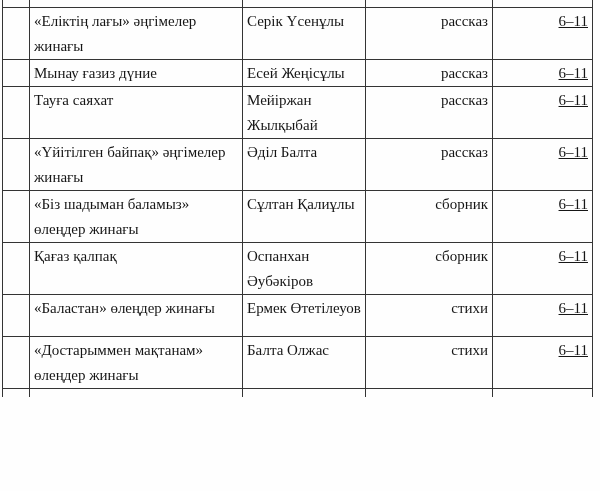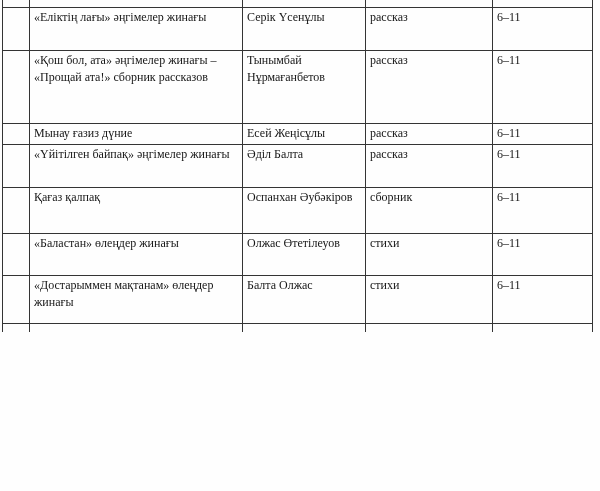--- a/index.html
+++ b/index.html
@@ -18,31 +18,31 @@
   }
   table.doc-table {
     border-collapse: collapse;
     table-layout: fixed;
     margin-left: 2px;
     width: 590px;
   }
   table.doc-table td {
     border: 1px solid #343434;
     vertical-align: top;
-    font-size: 12px;
-    line-height: 17px;
+    font-size: 15px;
+    line-height: 25px;
     padding: 1px 4px 0 4px;
     overflow: hidden;
     word-wrap: break-word;
   }
   td.c-num   { padding: 1px 2px 0 2px; }
   td.c-title { padding: 1px 6px 0 8px; }
   td.c-author{ padding: 1px 4px 0 5px; margin-left: 29px; }
-  td.c-genre { text-align: left; }
-  td.c-age   { text-align: left; }
+  td.c-genre { text-align: right; }
+  td.c-age   { text-align: right; text-decoration: underline; }
   tr.partial-top td { border-top: none; }
   tr.partial-bottom td { border-bottom: none; }
 </style>
 </head>
 <body>
 
 <div class="page">
   <table class="doc-table">
     <colgroup>
       <col style="width:27px">
@@ -62,58 +62,65 @@
 
   <tr style="height: 43px;">
     <td class="c-num"></td>
     <td class="c-title">«Еліктің лағы» әңгімелер жинағы</td>
     <td class="c-author">Серік Үсенұлы</td>
     <td class="c-genre">рассказ</td>
     <td class="c-age">6–11</td>
   </tr>
 
 
-  <tr style="height: 73px;">
-    <td class="c-num"></td>
-    <td class="c-title">«Қош бол, ата» әңгімелер жинағы – «Прощай ата!» сборник рассказов</td>
-    <td class="c-author">Тынымбай Нұрмағанбетов</td>
-    <td class="c-genre">рассказ</td>
-    <td class="c-age">6–11</td>
-  </tr>
 
   <tr style="height: 21px;">
     <td class="c-num"></td>
     <td class="c-title">Мынау ғазиз дүние</td>
     <td class="c-author">Есей Жеңісұлы</td>
     <td class="c-genre">рассказ</td>
     <td class="c-age">6–11</td>
   </tr>
 
+  <tr style="height: 43px;">
+    <td class="c-num"></td>
+    <td class="c-title">Тауға саяхат</td>
+    <td class="c-author">Мейіржан Жылқыбай</td>
+    <td class="c-genre">рассказ</td>
+    <td class="c-age">6–11</td>
+  </tr>
 
   <tr style="height: 43px;">
     <td class="c-num"></td>
     <td class="c-title">«Үйітілген байпақ» әңгімелер жинағы</td>
     <td class="c-author">Әділ Балта</td>
     <td class="c-genre">рассказ</td>
     <td class="c-age">6–11</td>
   </tr>
 
+  <tr style="height: 48px;">
+    <td class="c-num"></td>
+    <td class="c-title">«Біз шадыман баламыз» өлеңдер жинағы</td>
+    <td class="c-author">Сұлтан Қалиұлы</td>
+    <td class="c-genre">сборник</td>
+    <td class="c-age">6–11</td>
+  </tr>
 
   <tr style="height: 46px;">
     <td class="c-num"></td>
     <td class="c-title">Қағаз қалпақ</td>
     <td class="c-author">Оспанхан Әубәкіров</td>
     <td class="c-genre">сборник</td>
     <td class="c-age">6–11</td>
   </tr>
 
   <tr style="height: 42px; padding-left: 43px;">
     <td class="c-num"></td>
     <td class="c-title">«Баластан» өлеңдер жинағы</td>
-    <td class="c-author">Олжас Өтетілеуов</td>
+    <td class="c-author">Ермек Өтетілеуов</td>
     <td class="c-genre">стихи</td>
     <td class="c-age">6–11</td>
   </tr>
 
   <tr style="height: 48px;">
     <td class="c-num"></td>
     <td class="c-title">«Достарыммен мақтанам» өлеңдер жинағы</td>
     <td class="c-author">Балта Олжас</td>
     <td class="c-genre">стихи</td>
     <td class="c-age">6–11</td>

